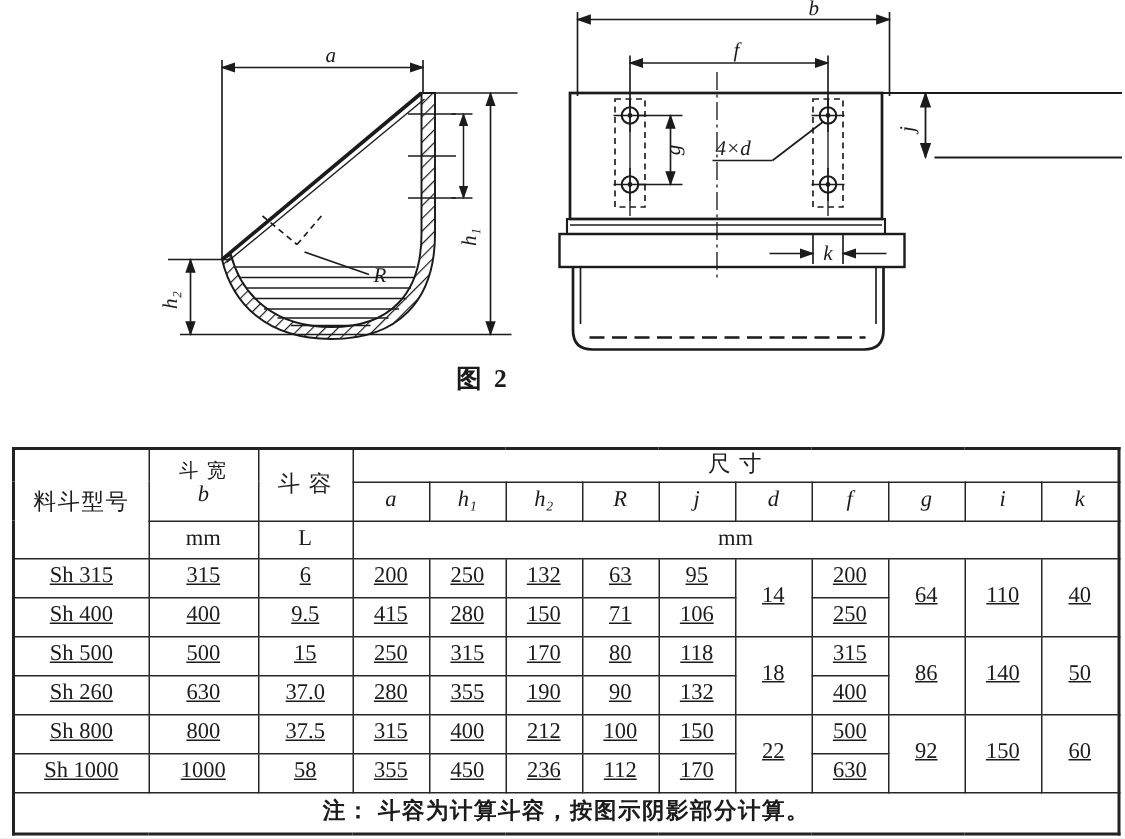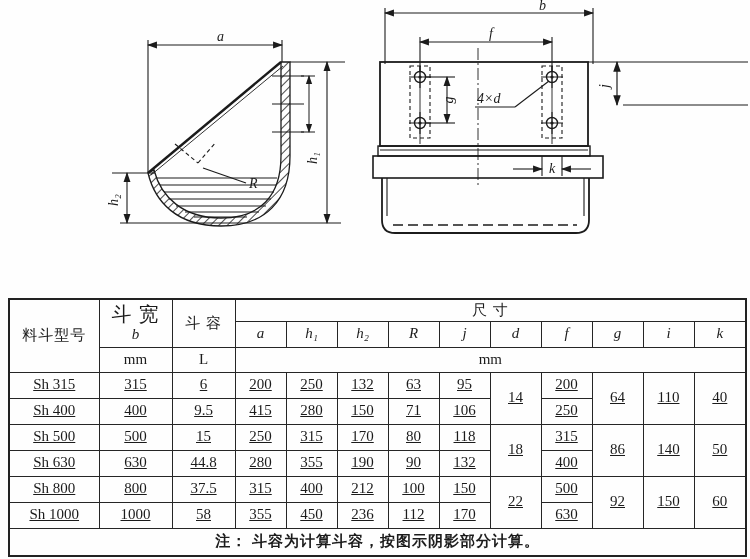--- a/index.html
+++ b/index.html
@@ -17,21 +17,21 @@
   }
   table.spec{
     position:absolute;left:8px;top:298px;width:737px;
     border-collapse:collapse;table-layout:fixed;
     border:2px solid #222;
   }
   table.spec td{
     border:1.5px solid #262626;text-align:center;vertical-align:middle;
     font-size:15px;padding:0;line-height:1.15;overflow:hidden;
   }
-  .cn{font-size:20px;letter-spacing:1px;}
+  .cn{font-size:13px;letter-spacing:1px;}
   .sym{font-style:italic;font-size:15px;}
   tr.hr1{height:22px;} tr.hr2{height:26px;} tr.hr3{height:25px;}
   tr.body{height:26px;text-decoration:underline;}
   tr.noterow{height:28px;}
   td.note{
     text-align:left;padding-left:18px;font-size:14.5px;letter-spacing:1px;font-weight:bold;
   }
   .twoline span{display:block;}
 </style>
 </head>
@@ -198,20 +198,21 @@
     </g>
     <text class="dimtxt" x="189" y="167" text-anchor="middle">k</text>
 
     <g fill="none" stroke="#1b1b1b">
       <path d="M19,172 L19,214 Q19,227 32,227 L213,227 Q226,227 226,214 L226,172" stroke-width="1.8"></path>
       <path d="M24,172 L24,210 M221,172 L221,210" stroke-width="1.1"></path>
       <line x1="30" y1="219" x2="214" y2="219" stroke-width="1.7" stroke-dasharray="10,5"></line>
     </g>
   </svg>
 
+  <div class="caption" style="left:272px;top:241px;width:100px;">图  2</div>
 
   <table class="spec">
     <colgroup>
       <col style="width:90px">
         <col style="width:73px">
         <col style="width:63px">
       <col style="width:51px">
         <col style="width:51px">
         <col style="width:51px">
       <col style="width:51px">
@@ -286,23 +287,23 @@
       <td>170</td>
       <td>80</td>
       <td>118</td>
       <td rowspan="2">18</td>
       <td>315</td>
       <td rowspan="2">86</td>
       <td rowspan="2">140</td>
       <td rowspan="2">50</td>
     </tr>
     <tr class="body">
-      <td>Sh 630</td>
+      <td>Sh 260</td>
       <td>630</td>
-      <td>44.8</td>
+      <td>37.0</td>
       <td>280</td>
       <td>355</td>
       <td>190</td>
       <td>90</td>
       <td>132</td>
       <td>400</td>
     </tr>
 
     <tr class="body">
       <td>Sh 800</td>

